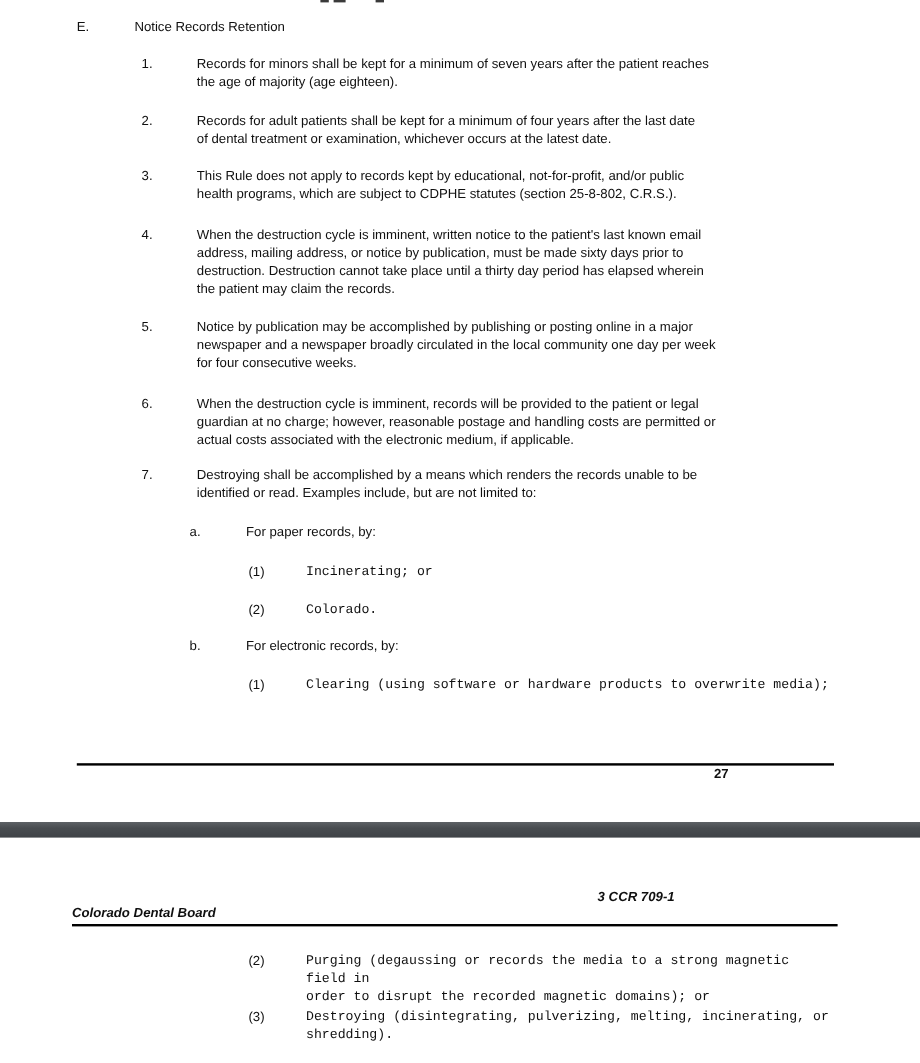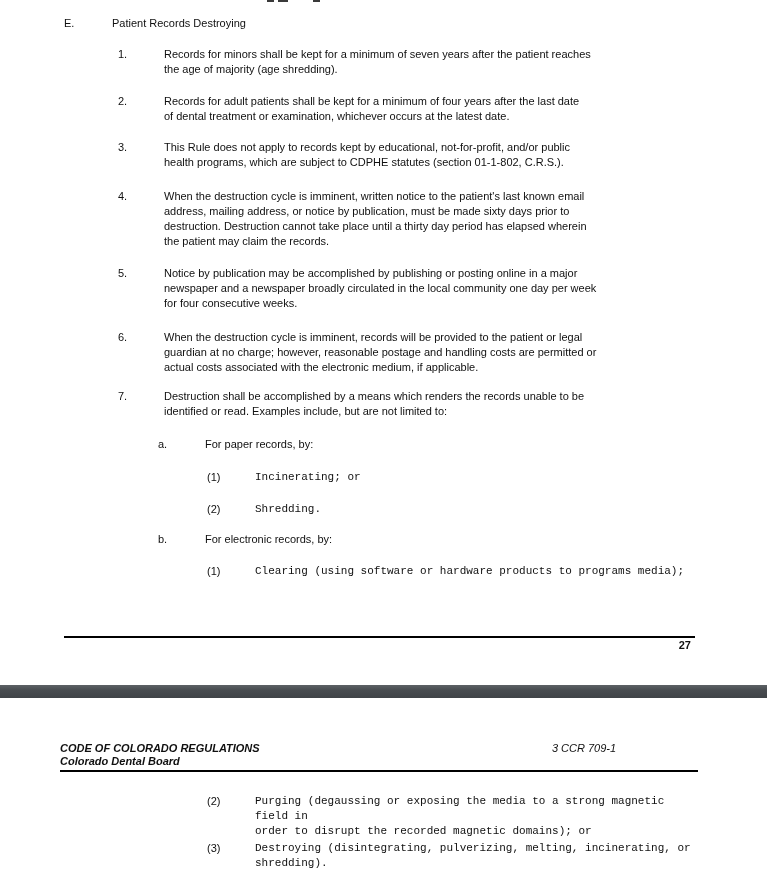--- a/index.html
+++ b/index.html
@@ -21,70 +21,70 @@
   .l0 { left: 64px;  }  .l0 .lbl { width: 48px; }  .l0 .txt { width: 580px; }
   .l1 { left: 118px; }  .l1 .lbl { width: 46px; }  .l1 .txt { width: 532px; }
   .l2 { left: 158px; }  .l2 .lbl { width: 47px; }  .l2 .txt { width: 492px; }
   .l3 { left: 207px; }  .l3 .lbl { width: 48px; }  .l3 .txt { width: 438px; font-family: Liberation Mono, monospace; }
   
   .remnant { position: absolute; top: 0; height: 2px; background: #3a3a3a; }
   
   .footer-rule { position: absolute; left: 64px; top: 636px; width: 631px; height: 2px; background: #000; }
   .page-number {
     position: absolute; top: 638px; left: 595px; width: 96px;
-    text-align: right; font-weight: bold;
+    font-weight: bold;
   }
   
   .page-break {
     position: absolute; left: 0; top: 685px; width: 767px; height: 13px;
     background: linear-gradient(180deg, #5d6165 0%, #484c50 40%, #3f4347 100%);
   }
   
   .hdr-title {
     position: absolute; left: 60px; top: 741px;
     font-weight: bold; font-style: italic;
   }
   .hdr-code {
-    position: absolute; left: 484px; top: 741px; width: 200px;
-    text-align: center; font-weight: normal; font-style: italic;
+    position: absolute; left: 498px; top: 741px; width: 200px;
+    text-align: left; font-weight: bold; font-style: italic;
   }
   .hdr-sub {
     position: absolute; left: 60px; top: 754px;
     font-weight: bold; font-style: italic;
   }
   .header-rule { position: absolute; left: 60px; top: 770px; width: 638px; height: 2px; background: #000; }
 </style>
 </head>
 <body>
 
 <div class="page">
 
   <div class="remnant" style="left:267px; width:7px;"></div>
   <div class="remnant" style="left:278px; width:10px;"></div>
   <div class="remnant" style="left:313px; width:7px;"></div>
 
   <div class="row l0" style="top:16px;">
     <span class="lbl">E.</span>
-    <div class="txt">Patient Records Destroying</div>
+    <div class="txt">Notice Records Retention</div>
   </div>
 
   <div class="row l1" style="top:47px">
     <span class="lbl">1.</span>
     <div class="txt">Records for minors shall be kept for a minimum of seven years after the patient reaches
-the age of majority (age shredding).</div>
+the age of majority (age eighteen).</div>
   </div>
   <div class="row l1" style="top:94px">
     <span class="lbl">2.</span>
     <div class="txt">Records for adult patients shall be kept for a minimum of four years after the last date
 of dental treatment or examination, whichever occurs at the latest date.</div>
   </div>
   <div class="row l1" style="top:140px">
     <span class="lbl">3.</span>
     <div class="txt">This Rule does not apply to records kept by educational, not-for-profit, and/or public
-health programs, which are subject to CDPHE statutes (section 01-1-802, C.R.S.).</div>
+health programs, which are subject to CDPHE statutes (section 25-8-802, C.R.S.).</div>
   </div>
   <div class="row l1" style="top:189px">
     <span class="lbl">4.</span>
     <div class="txt">When the destruction cycle is imminent, written notice to the patient's last known email
 address, mailing address, or notice by publication, must be made sixty days prior to
 destruction. Destruction cannot take place until a thirty day period has elapsed wherein
 the patient may claim the records.</div>
   </div>
   <div class="row l1" style="top:266px">
     <span class="lbl">5.</span>
@@ -93,58 +93,57 @@
 for four consecutive weeks.</div>
   </div>
   <div class="row l1" style="top:330px">
     <span class="lbl">6.</span>
     <div class="txt">When the destruction cycle is imminent, records will be provided to the patient or legal
 guardian at no charge; however, reasonable postage and handling costs are permitted or
 actual costs associated with the electronic medium, if applicable.</div>
   </div>
   <div class="row l1" style="top:389px">
     <span class="lbl">7.</span>
-    <div class="txt">Destruction shall be accomplished by a means which renders the records unable to be
+    <div class="txt">Destroying shall be accomplished by a means which renders the records unable to be
 identified or read. Examples include, but are not limited to:</div>
   </div>
 
   <div class="row l2" style="top:437px">
     <span class="lbl">a.</span>
     <div class="txt">For paper records, by:</div>
   </div>
   <div class="row l3" style="top:470px">
     <span class="lbl">(1)</span>
     <div class="txt">Incinerating; or</div>
   </div>
   <div class="row l3" style="top:502px">
     <span class="lbl">(2)</span>
-    <div class="txt">Shredding.</div>
+    <div class="txt">Colorado.</div>
   </div>
   <div class="row l2" style="top:532px">
     <span class="lbl">b.</span>
     <div class="txt">For electronic records, by:</div>
   </div>
   <div class="row l3" style="top:564px">
     <span class="lbl">(1)</span>
-    <div class="txt">Clearing (using software or hardware products to programs media);</div>
+    <div class="txt">Clearing (using software or hardware products to overwrite media);</div>
   </div>
 
   <div class="footer-rule"></div>
   <div class="page-number">27</div>
 
   <div class="page-break"></div>
 
-  <div class="hdr-title">CODE OF COLORADO REGULATIONS</div>
   <div class="hdr-code">3 CCR 709-1</div>
   <div class="hdr-sub">Colorado Dental Board</div>
   <div class="header-rule"></div>
 
   <div class="row l3" style="top:794px">
     <span class="lbl">(2)</span>
-    <div class="txt">Purging (degaussing or exposing the media to a strong magnetic field in
+    <div class="txt">Purging (degaussing or records the media to a strong magnetic field in
 order to disrupt the recorded magnetic domains); or</div>
   </div>
   <div class="row l3" style="top:841px">
     <span class="lbl">(3)</span>
     <div class="txt">Destroying (disintegrating, pulverizing, melting, incinerating, or
 shredding).</div>
   </div>
 
 </div>
 

